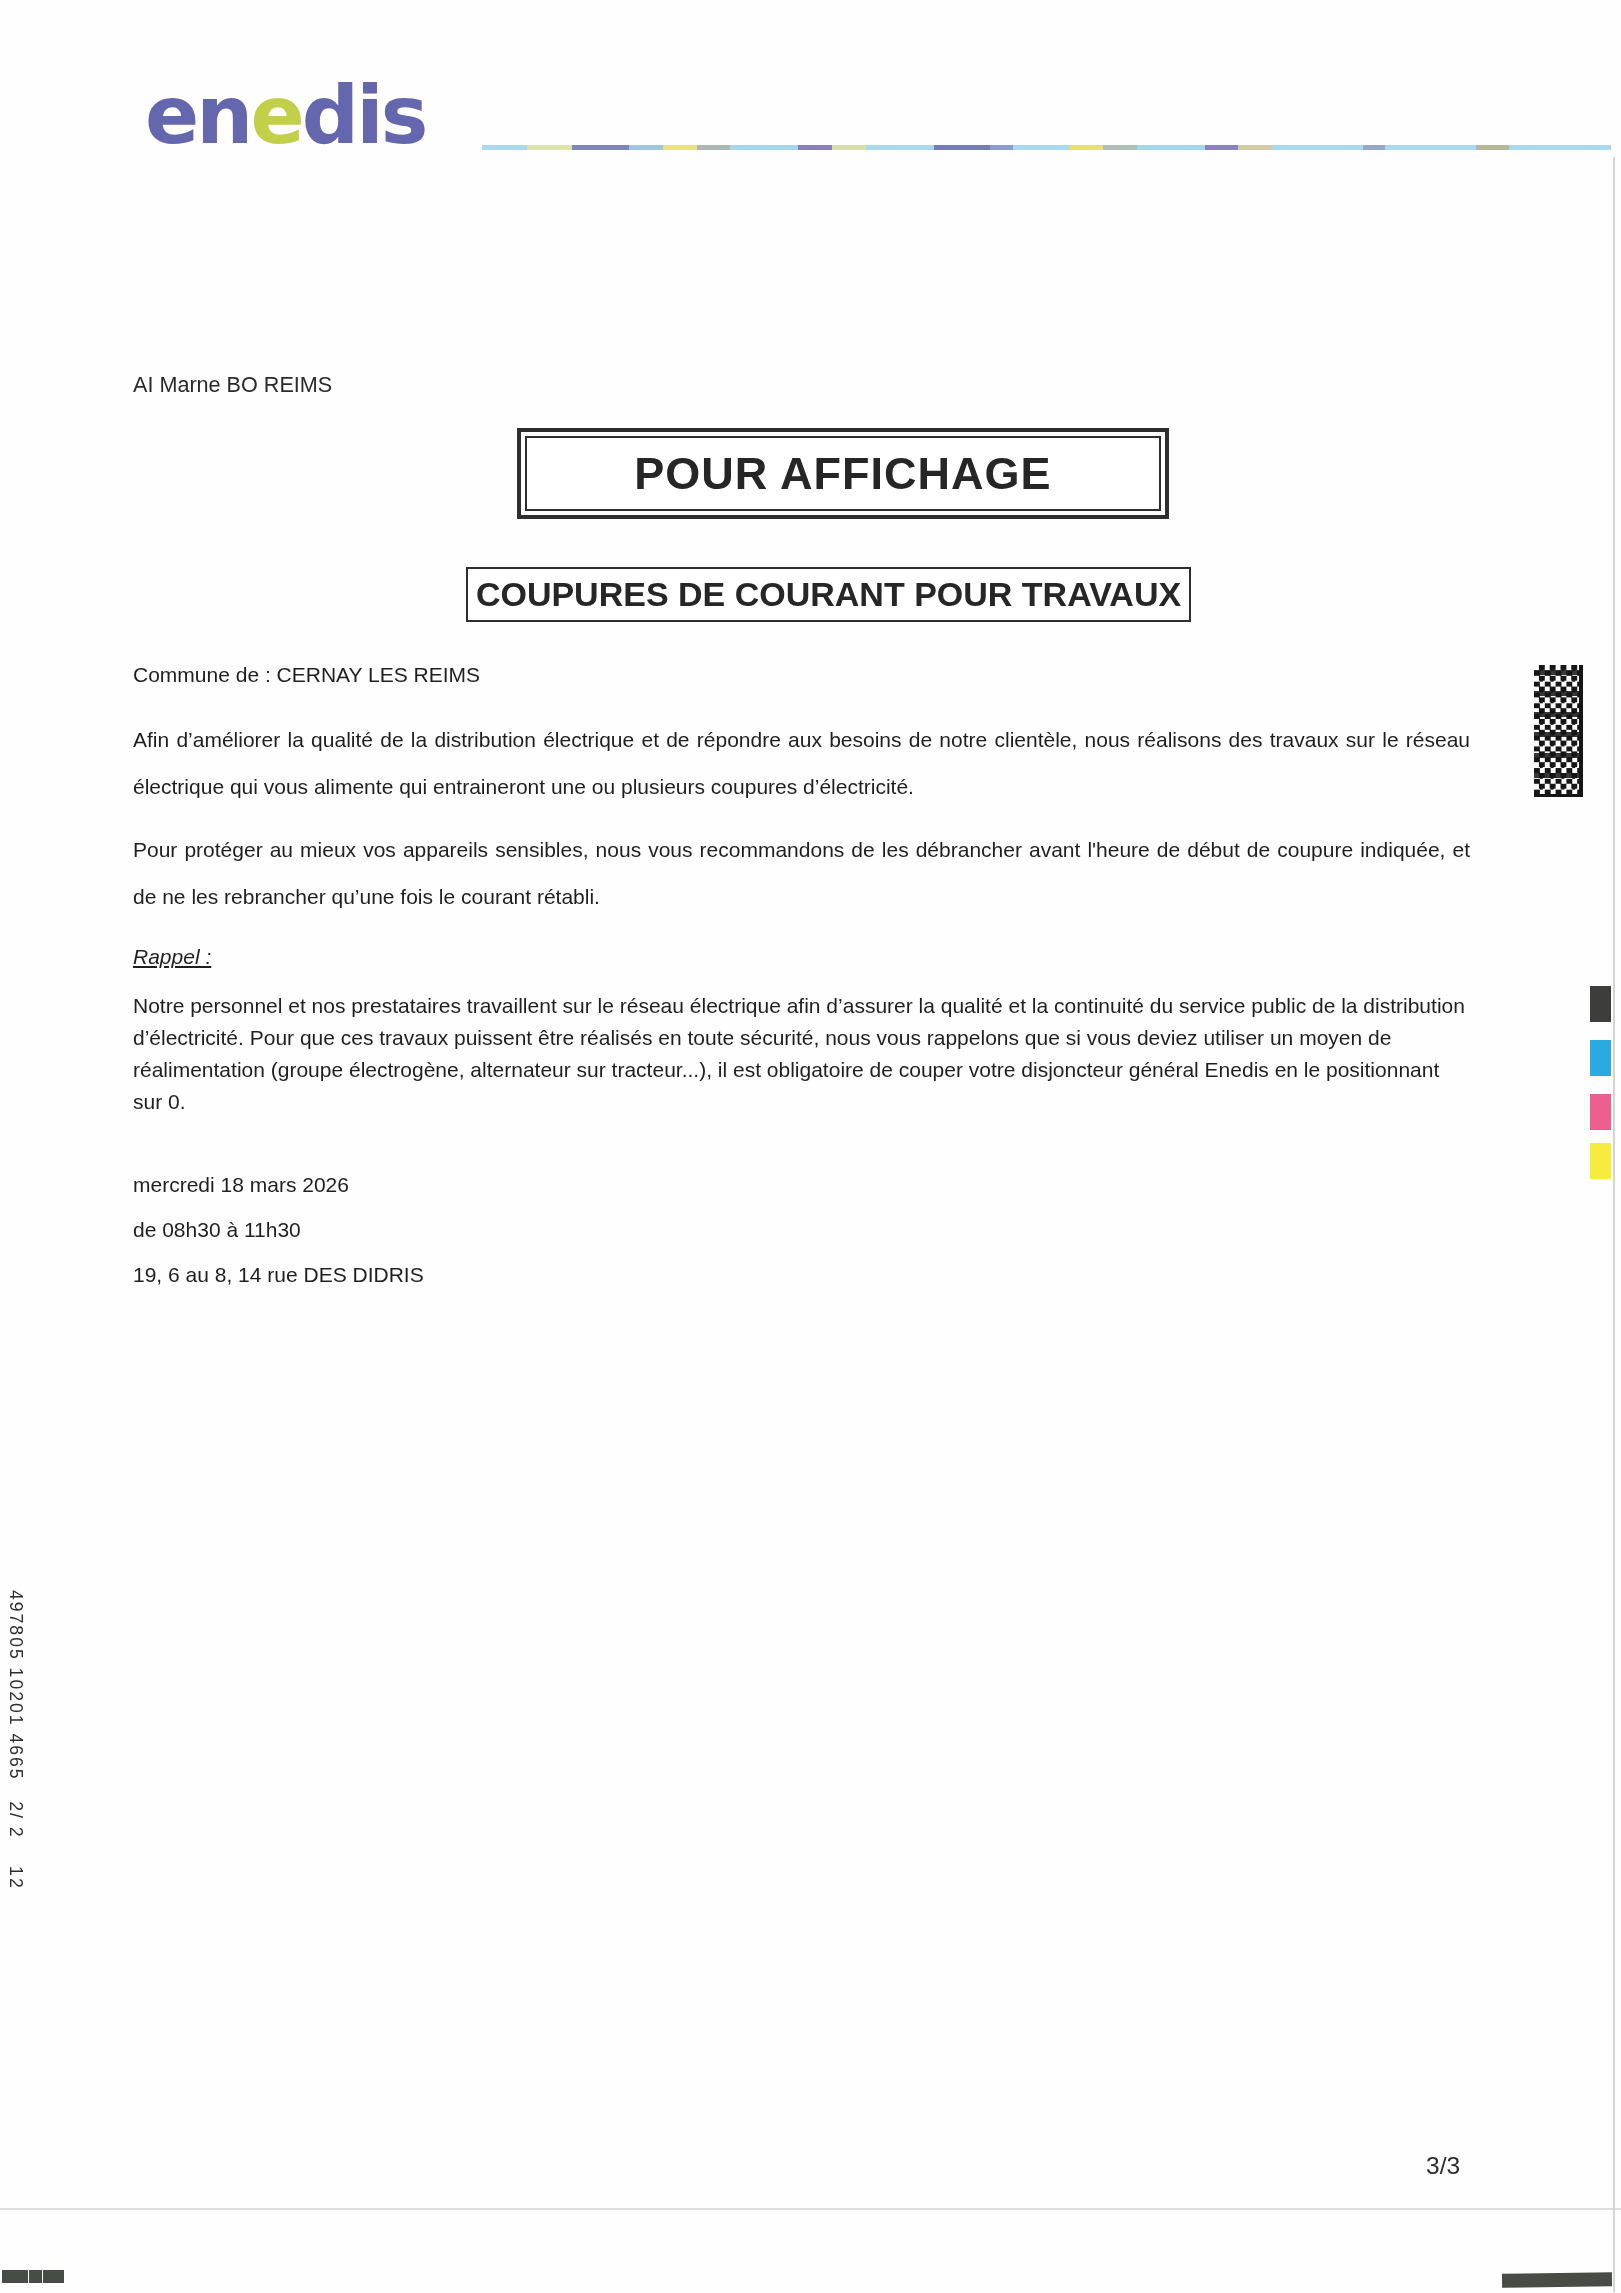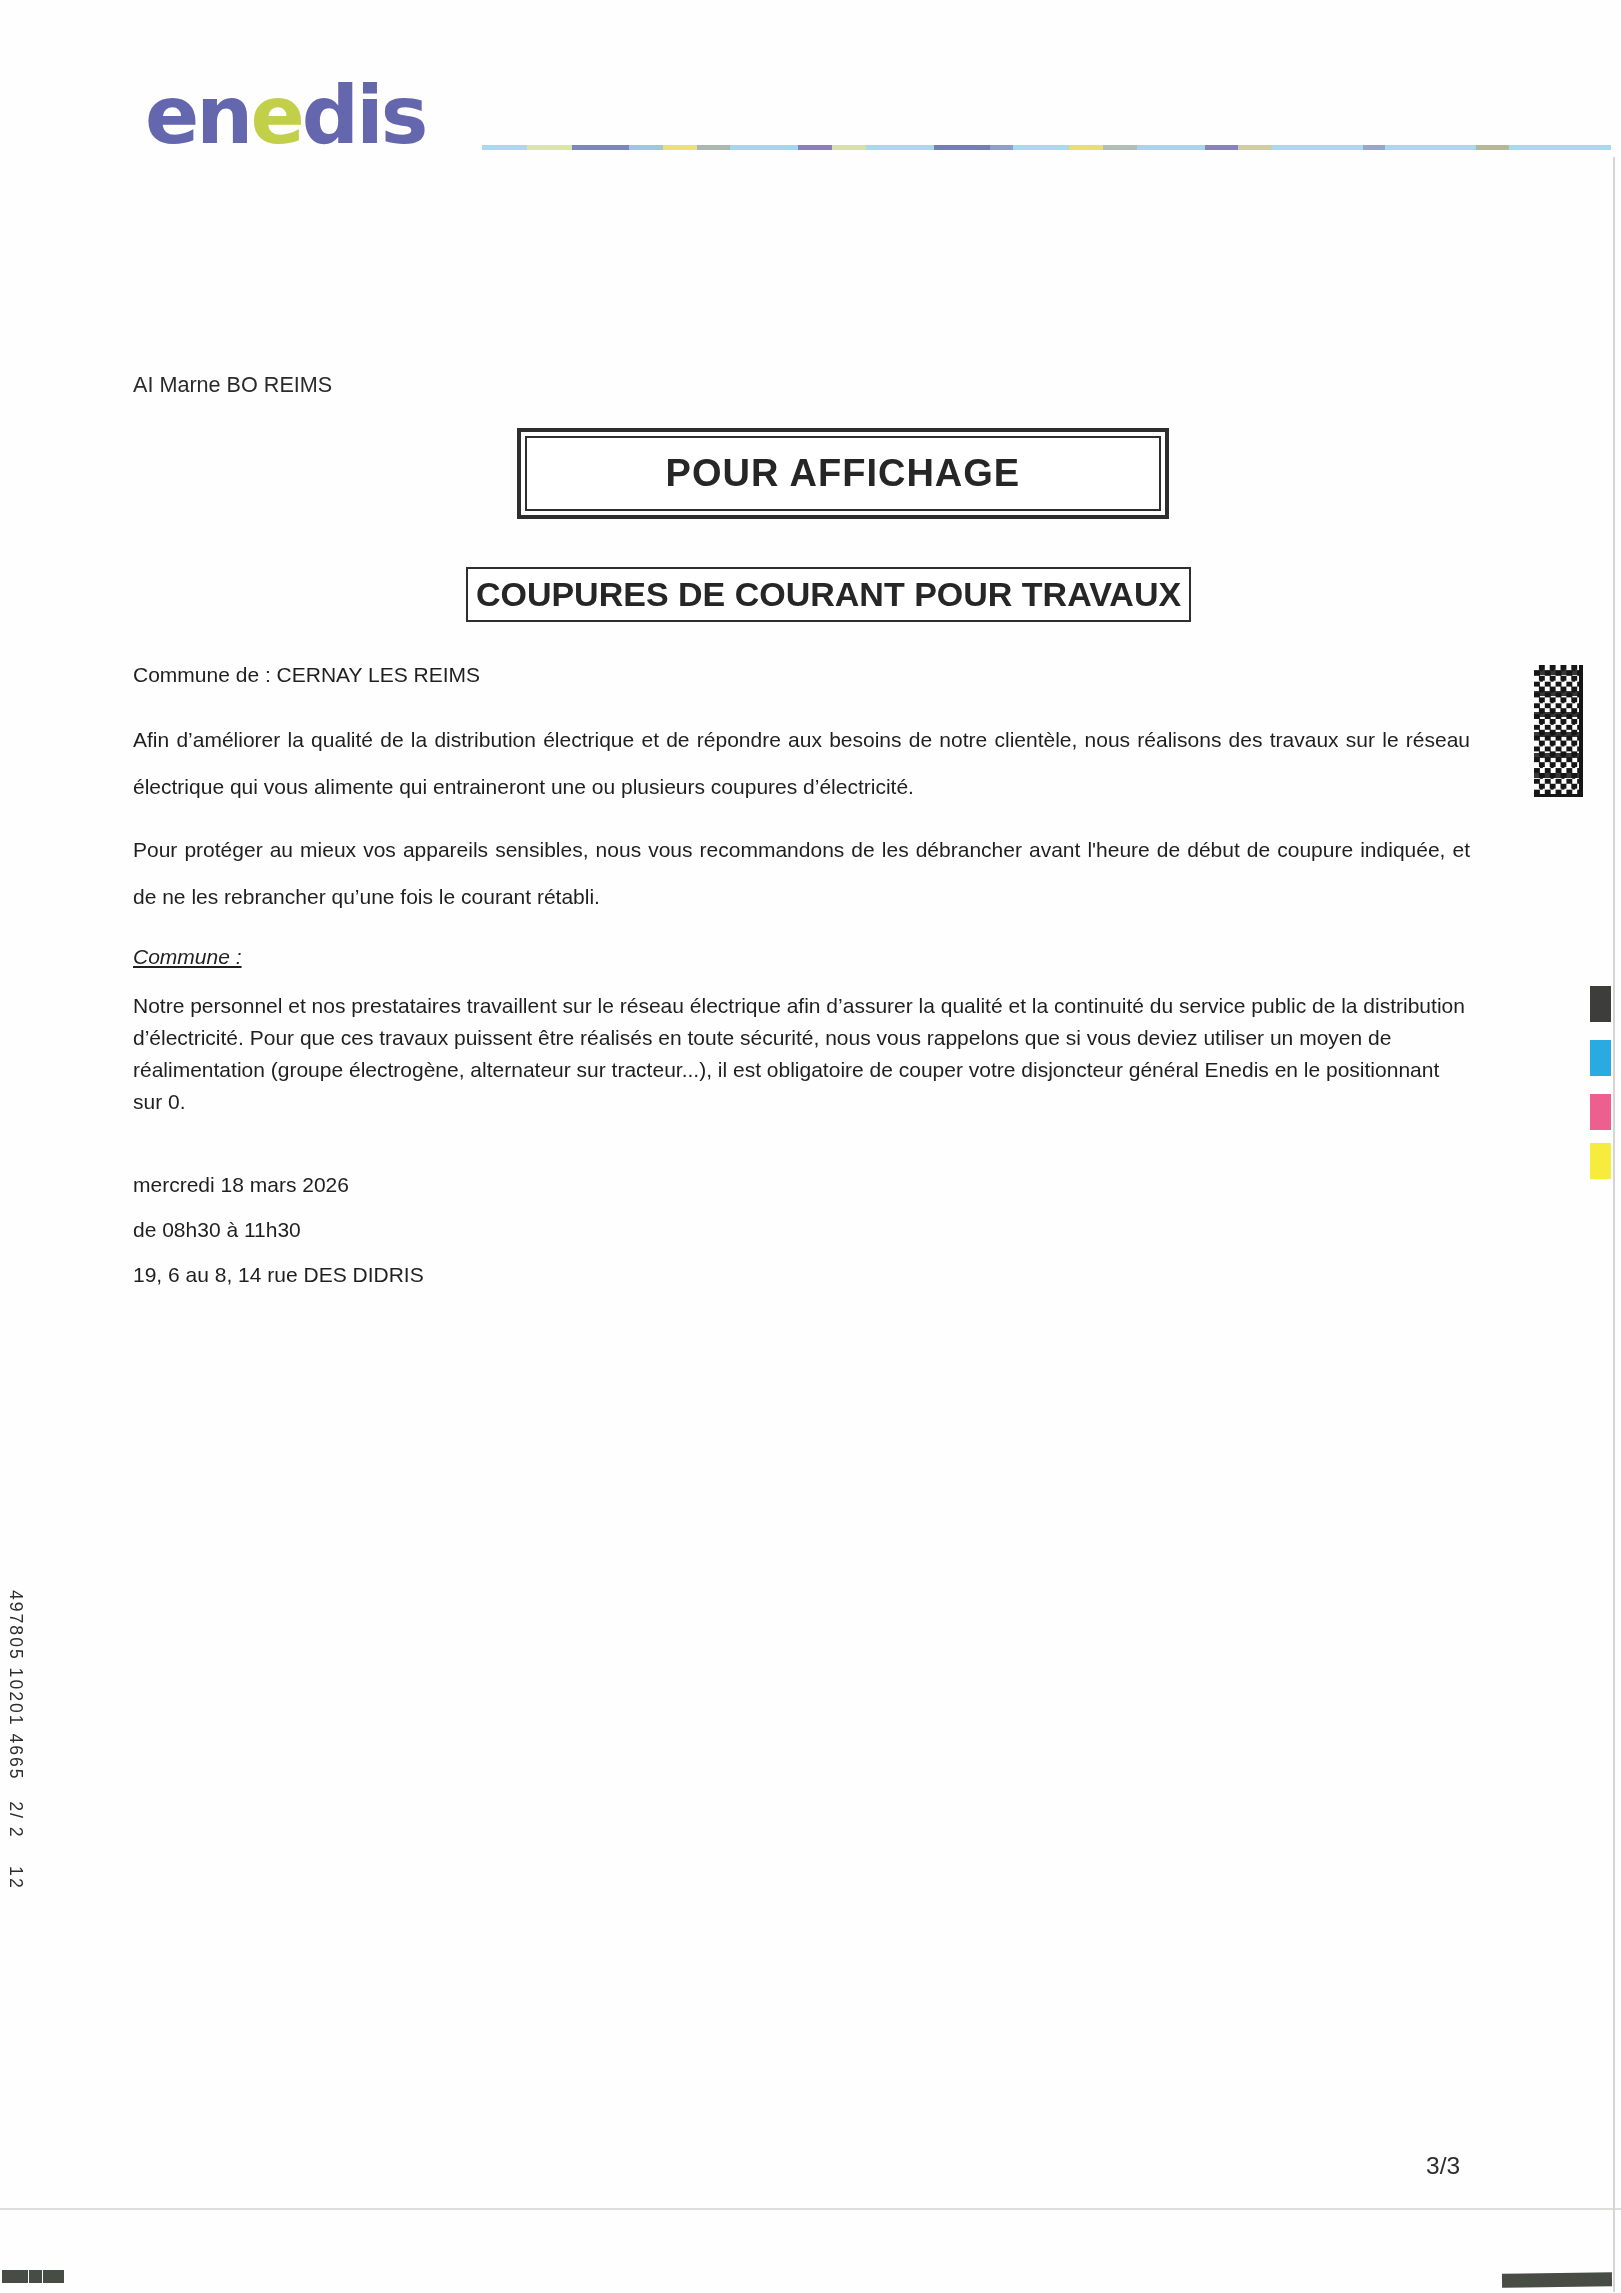--- a/index.html
+++ b/index.html
@@ -33,21 +33,21 @@
   }
   
   .agency{position:absolute;left:133px;top:372px;font-size:21.6px;color:#2a2a2a;}
   .banner-box{
     position:absolute;left:517px;top:428px;width:636px;
     border:4.9px solid #2e2e2e;padding:3.9px;background:#fff;
   }
   .banner-inner{
     border:2.9px solid #2e2e2e;
     text-align:center;line-height:71px;
-    font-size:38px;font-weight:bold;letter-spacing:1px;color:#262626;
+    font-size:45px;font-weight:bold;letter-spacing:1px;color:#262626;
   }
   .subtitle-box{
     position:absolute;left:466px;top:567px;width:721px;
     border:2.9px solid #2e2e2e;background:#fff;
     text-align:center;line-height:51px;
     font-size:34px;font-weight:bold;color:#262626;
   }
   
   .content{position:absolute;left:133px;top:663px;width:1337px;font-size:21px;}
   .commune{margin:0;}
@@ -105,21 +105,21 @@
   <div class="banner-box">
     <div class="banner-inner">POUR AFFICHAGE</div>
   </div>
 
   <div class="subtitle-box">COUPURES DE COURANT POUR TRAVAUX</div>
 
   <div class="content">
     <p class="commune">Commune de : CERNAY LES REIMS</p>
     <p class="para first">Afin d’améliorer la qualité de la distribution électrique et de répondre aux besoins de notre clientèle, nous réalisons des travaux sur le réseau électrique qui vous alimente qui entraineront une ou plusieurs coupures d’électricité.</p>
     <p class="para second">Pour protéger au mieux vos appareils sensibles, nous vous recommandons de les débrancher avant l'heure de début de coupure indiquée, et de ne les rebrancher qu’une fois le courant rétabli.</p>
-    <p class="rappel-label">Commune :</p>
+    <p class="rappel-label">Rappel :</p>
     <p class="rappel-text">Notre personnel et nos prestataires travaillent sur le réseau électrique afin d’assurer la qualité et la continuité du service public de la distribution d’électricité. Pour que ces travaux puissent être réalisés en toute sécurité, nous vous rappelons que si vous deviez utiliser un moyen de réalimentation (groupe électrogène, alternateur sur tracteur...), il est obligatoire de couper votre disjoncteur général Enedis en le positionnant sur 0.</p>
     <p class="date-line">mercredi 18 mars 2026</p>
     <p class="time-line">de 08h30 à 11h30</p>
     <p class="quartiers-value">19, 6 au 8, 14 rue DES DIDRIS</p>
   </div>
 
   <div class="datamatrix"></div>
   <div class="color-marks">
     <div class="mark mark-black"></div>
     <div class="mark mark-cyan"></div>

